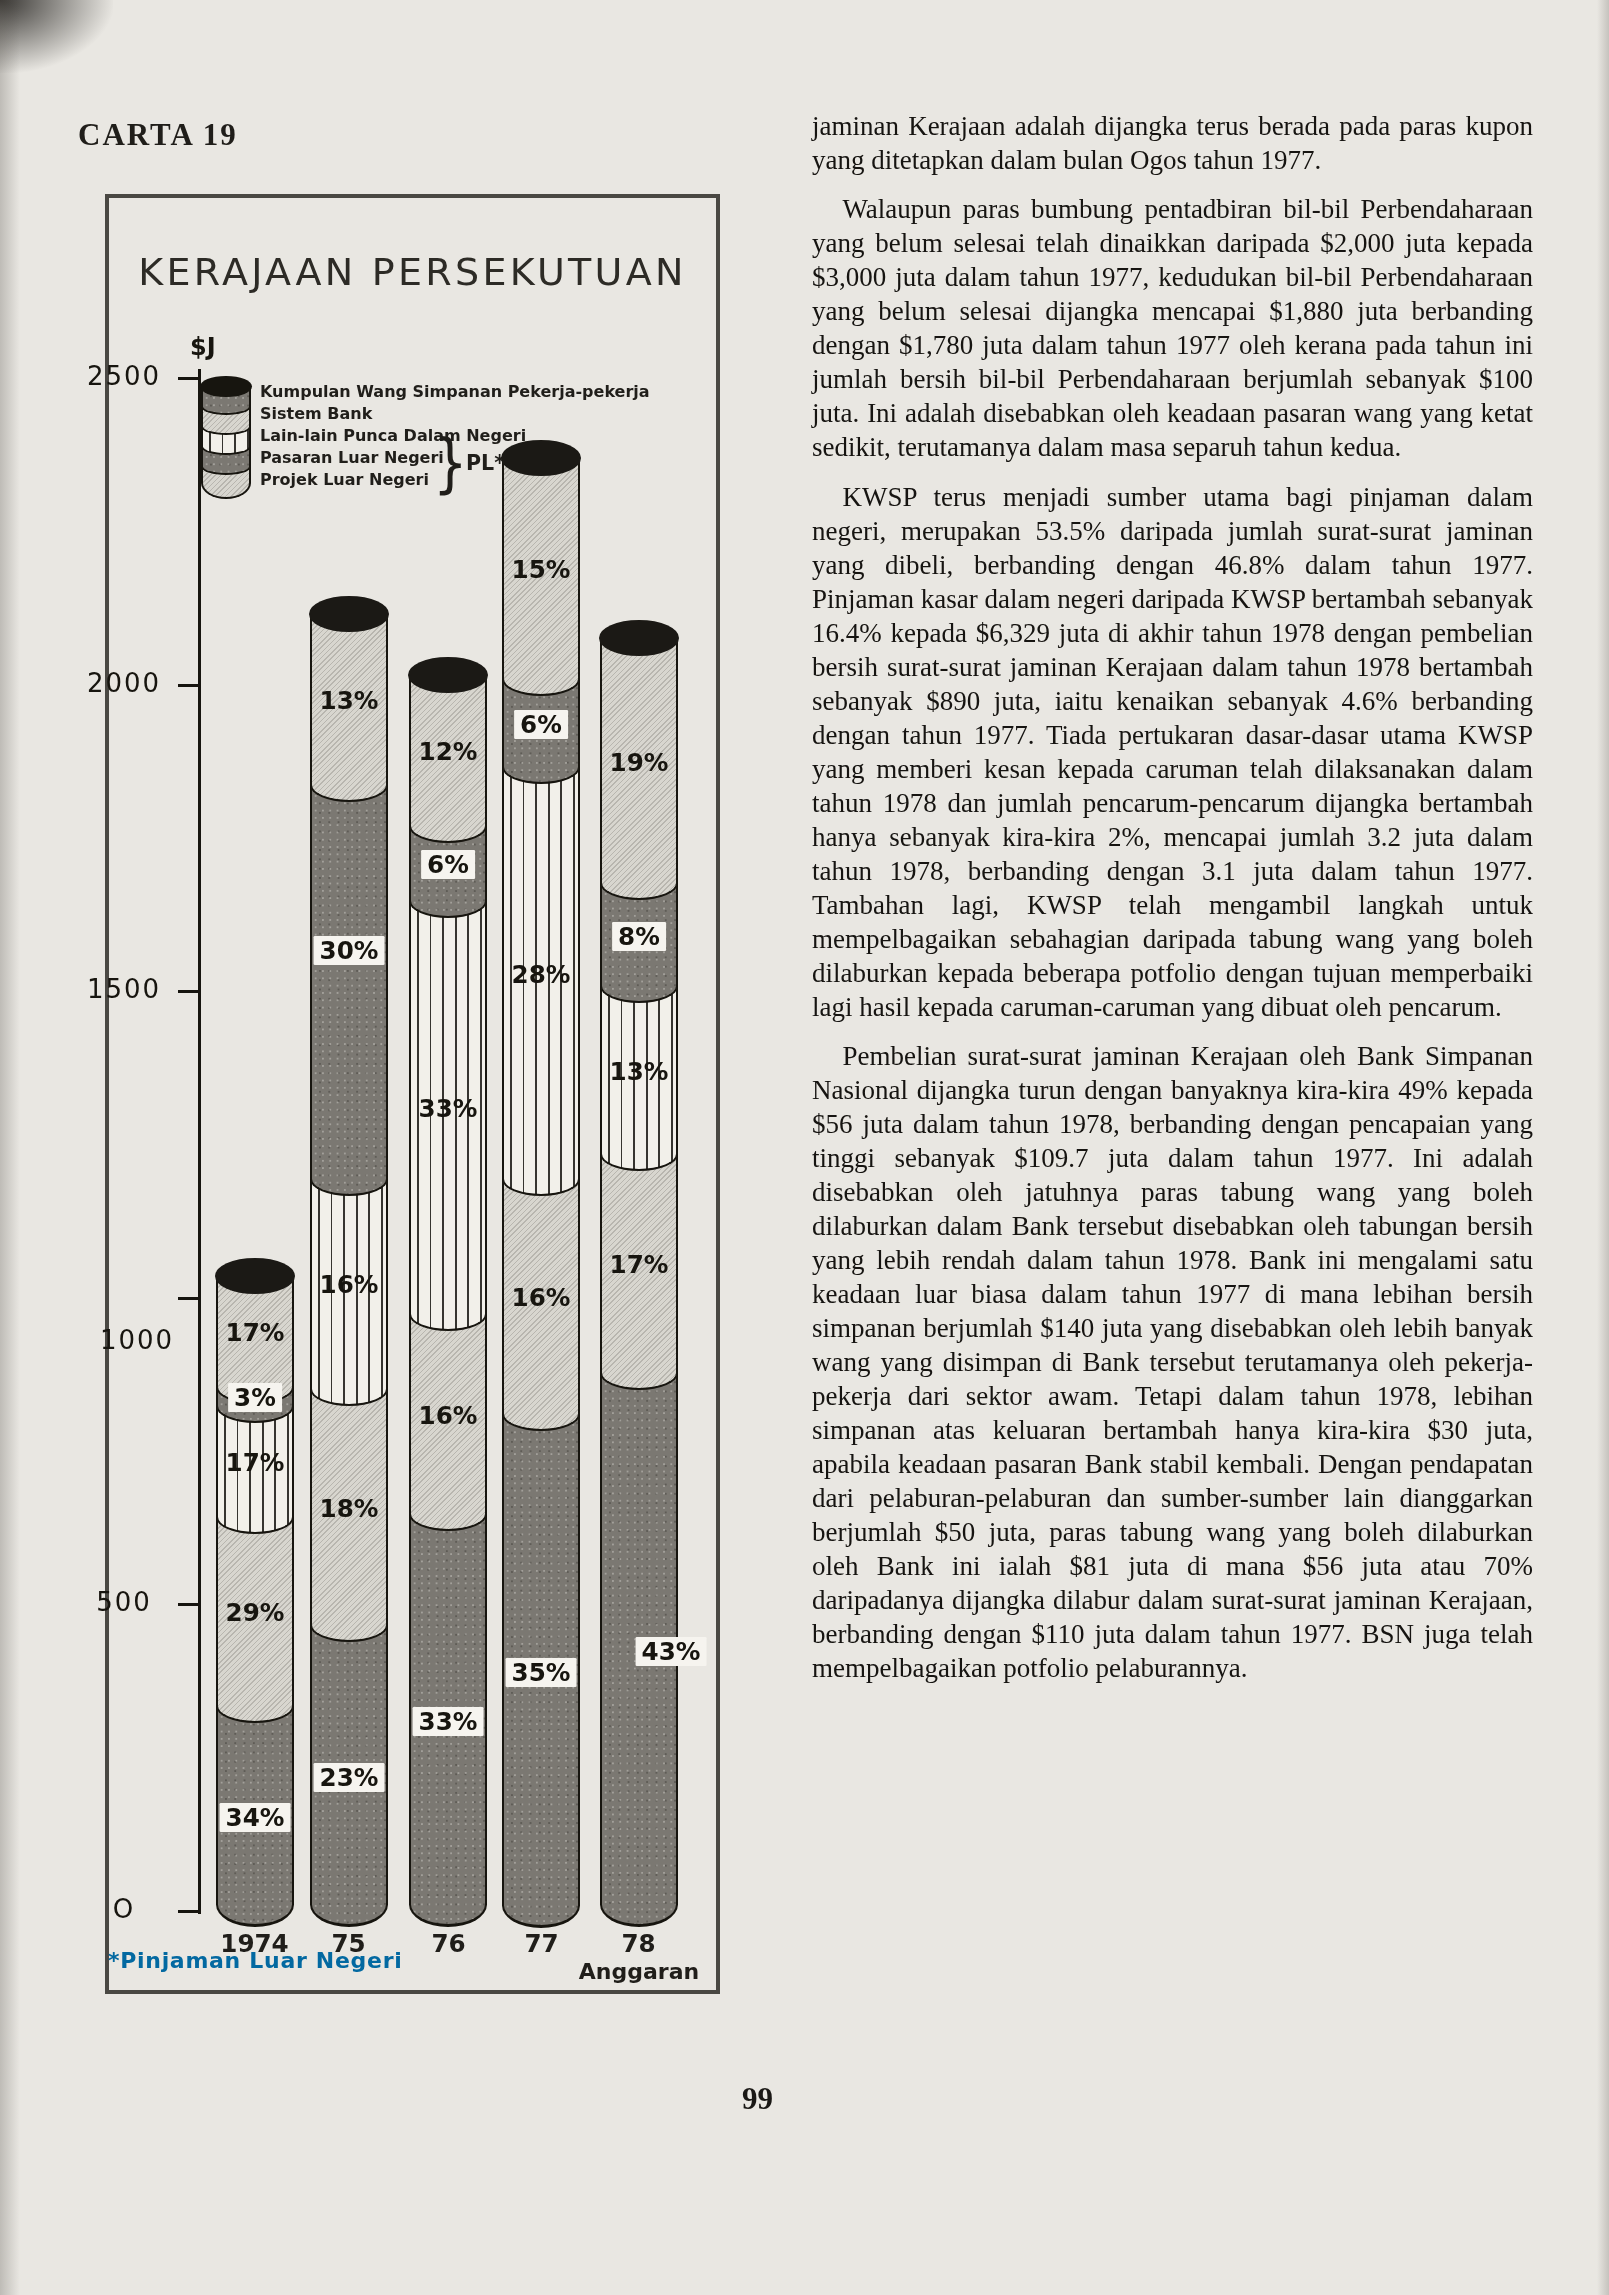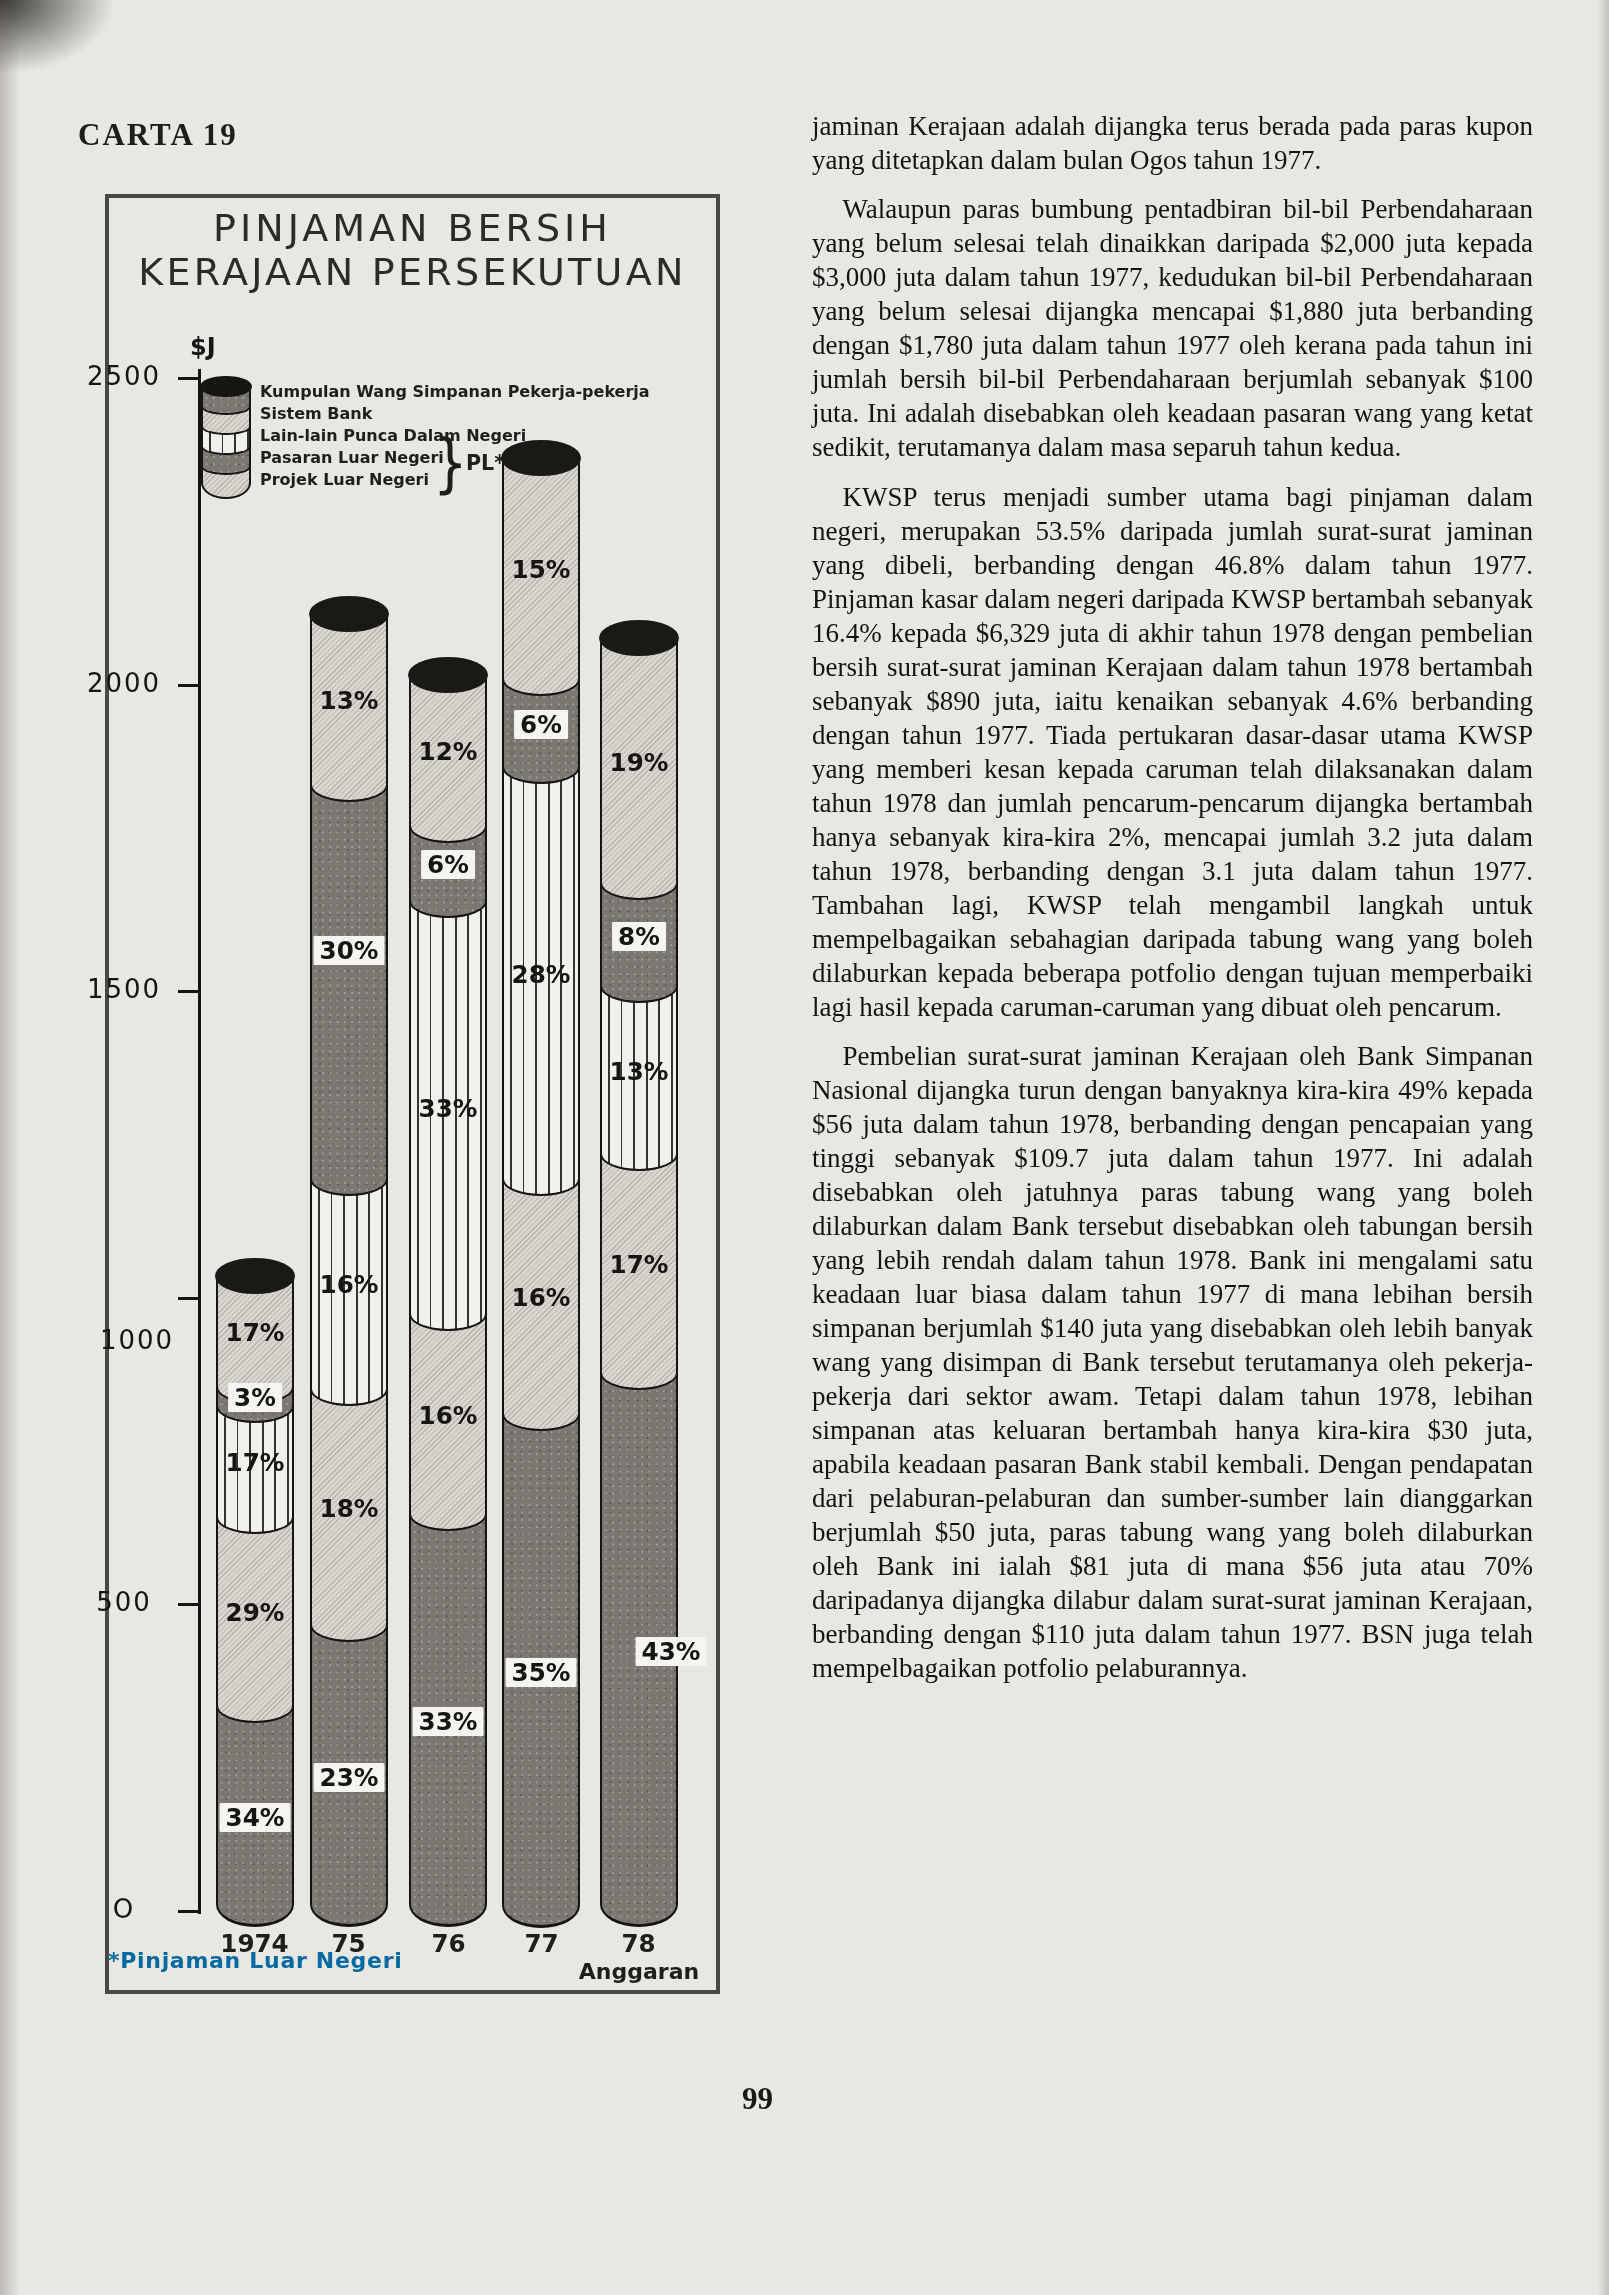--- a/index.html
+++ b/index.html
@@ -88,21 +88,20 @@
 
 <div id="page">
   <div class="corner-smudge"></div>
   <div class="edge-left"></div>
   <div class="edge-right"></div>
 
   <div class="carta">CARTA 19</div>
 
   <div id="frame"></div>
 
-  <div class="title-line t1">PINJAMAN BERSIH</div>
   <div class="title-line t2">KERAJAAN PERSEKUTUAN</div>
 
   <div class="unit-label">$J</div>
 
   <div id="legend-cyl">
       <div class="lband p-dark" style="top: 10.6px; height: 28.5px; z-index: 10;"></div>
       <div class="lband p-hatch" style="top: 30.5px; height: 28.5px; z-index: 9;"></div>
       <div class="lband p-stripes" style="top: 50px; height: 28.5px; z-index: 8;"></div>
       <div class="lband p-dark" style="top: 70px; height: 28.5px; z-index: 7;"></div>
       <div class="lband p-hatch lband-last" style="top: 90px; height: 33px; z-index: 6;"></div>

